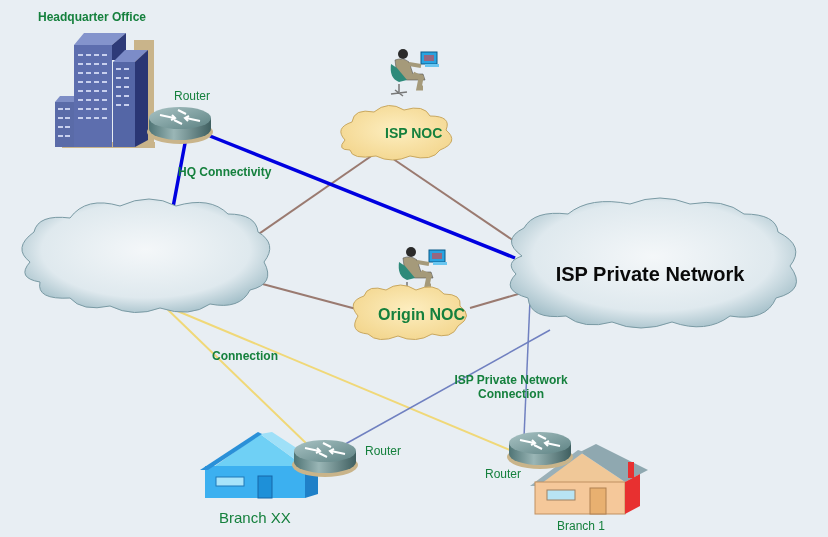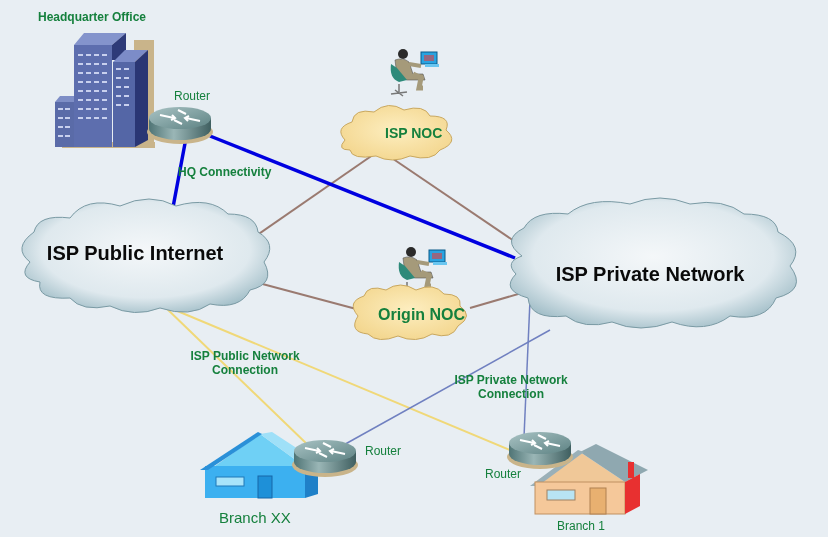--- a/index.html
+++ b/index.html
@@ -183,26 +183,24 @@
   .priv-link { stroke: #7080c0; stroke-width: 1.5; }
 </style>
 
 <div class="lbl bold" style="left:38px; top:10px; font-size:12px;">Headquarter Office</div>
 <div class="lbl" style="left:174px; top:89px; font-size:12px;">Router</div>
 <div class="lbl bold" style="left:178px; top:165px; font-size:12px;">HQ Connectivity</div>
 <div class="lbl bold" style="left:385px; top:125px; font-size:14px;">ISP NOC</div>
 <div class="lbl bold" style="left:378px; top:306px; font-size:16px;">Origin NOC</div>
 
 <div class="cloud-text" style="left:20px; top:242px; width:230px; font-size:20px;">
-  <div>ISP Public Internet</div>
 </div>
 <div class="cloud-text" style="left:535px; top:263px; width:230px; font-size:20px;">ISP Private Network</div>
 
 <div class="lbl bold" style="left:180px; top:349px; width:130px; font-size:12px; line-height:14px;">
-  <div>ISP Public Network</div>
   <div>Connection</div>
 </div>
 <div class="lbl bold" style="left:446px; top:373px; width:130px; font-size:12px; line-height:14px;">
   <div>ISP Private Network</div>
   <div>Connection</div>
 </div>
 
 <div class="lbl" style="left:365px; top:444px; font-size:12px;">Router</div>
 <div class="lbl" style="left:219px; top:509px; font-size:15px;text-align:center;">Branch XX</div>
 <div class="lbl" style="left:485px; top:467px; font-size:12px;">Router</div>

